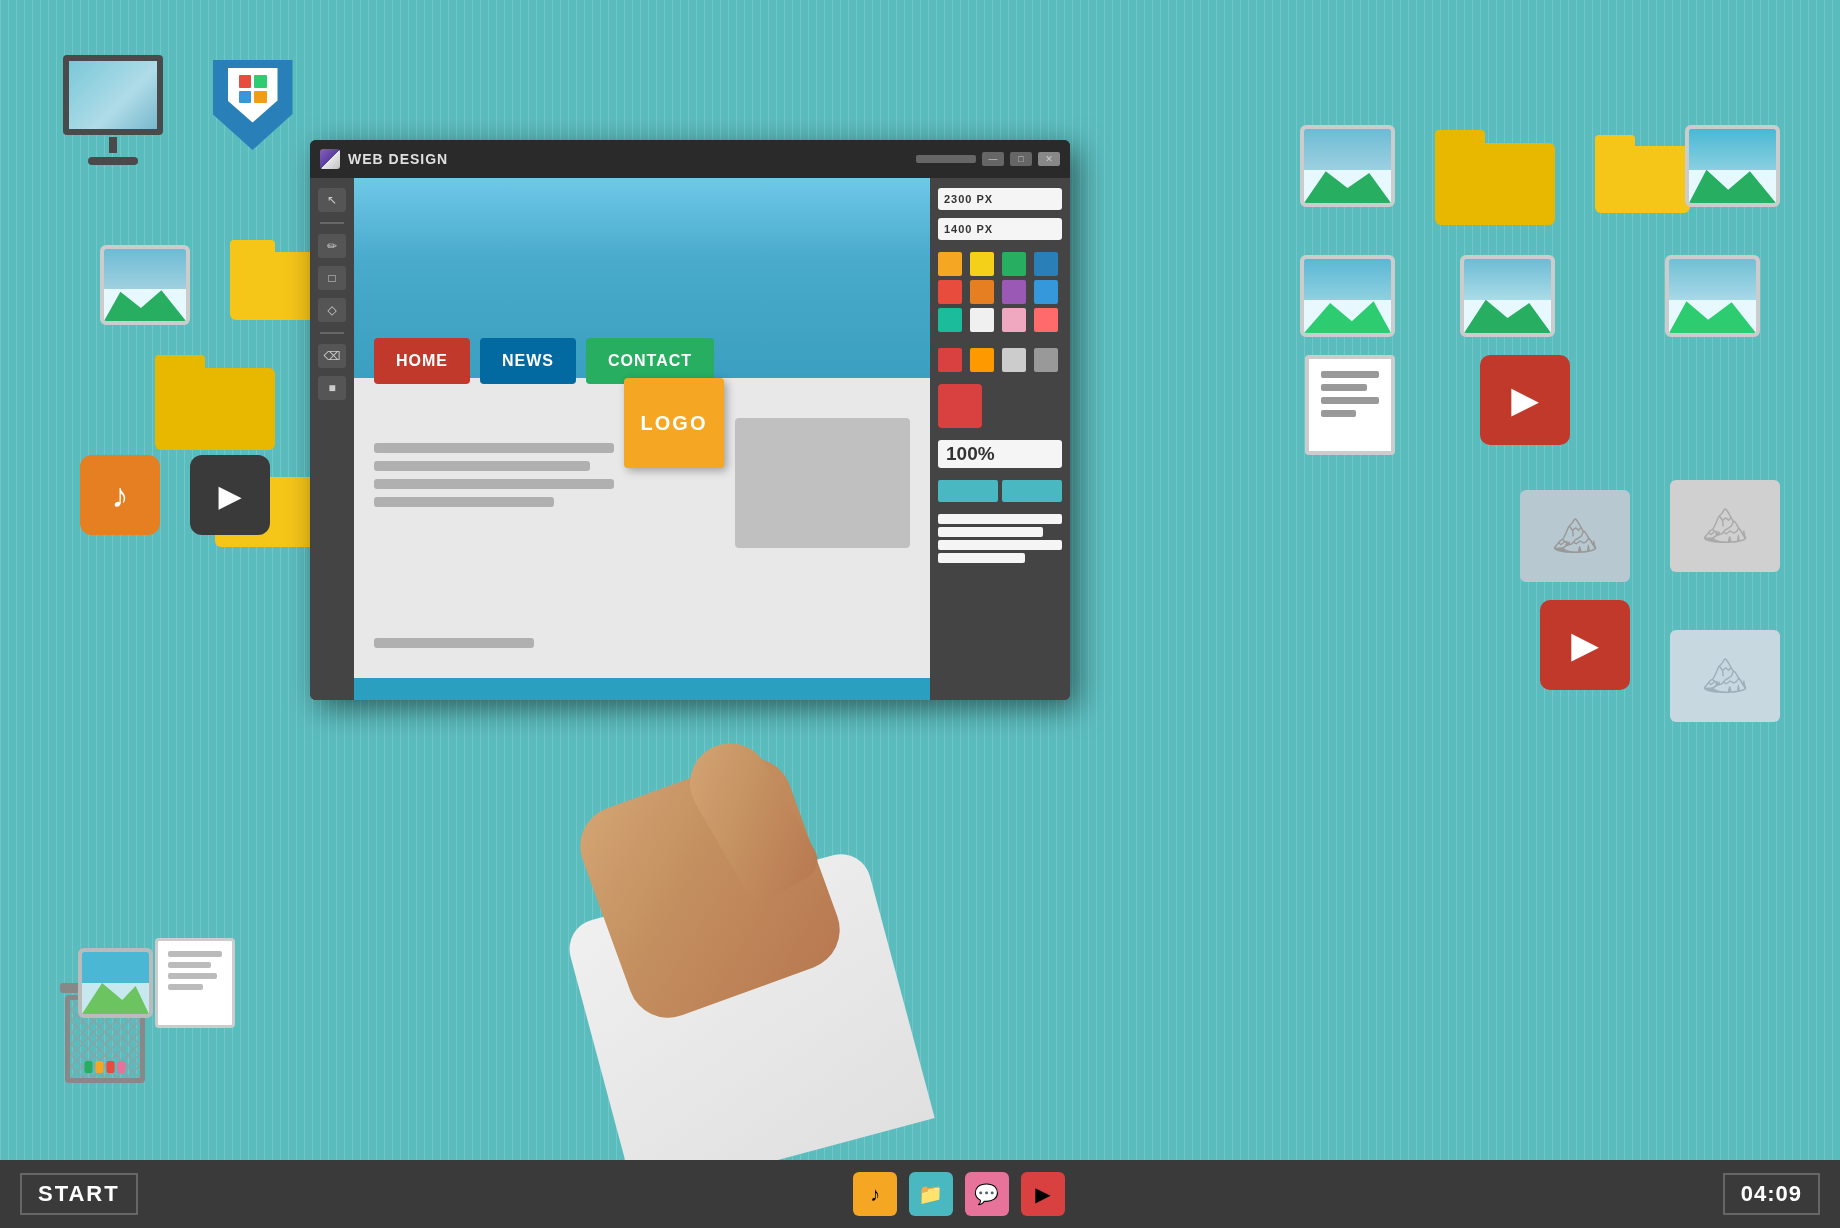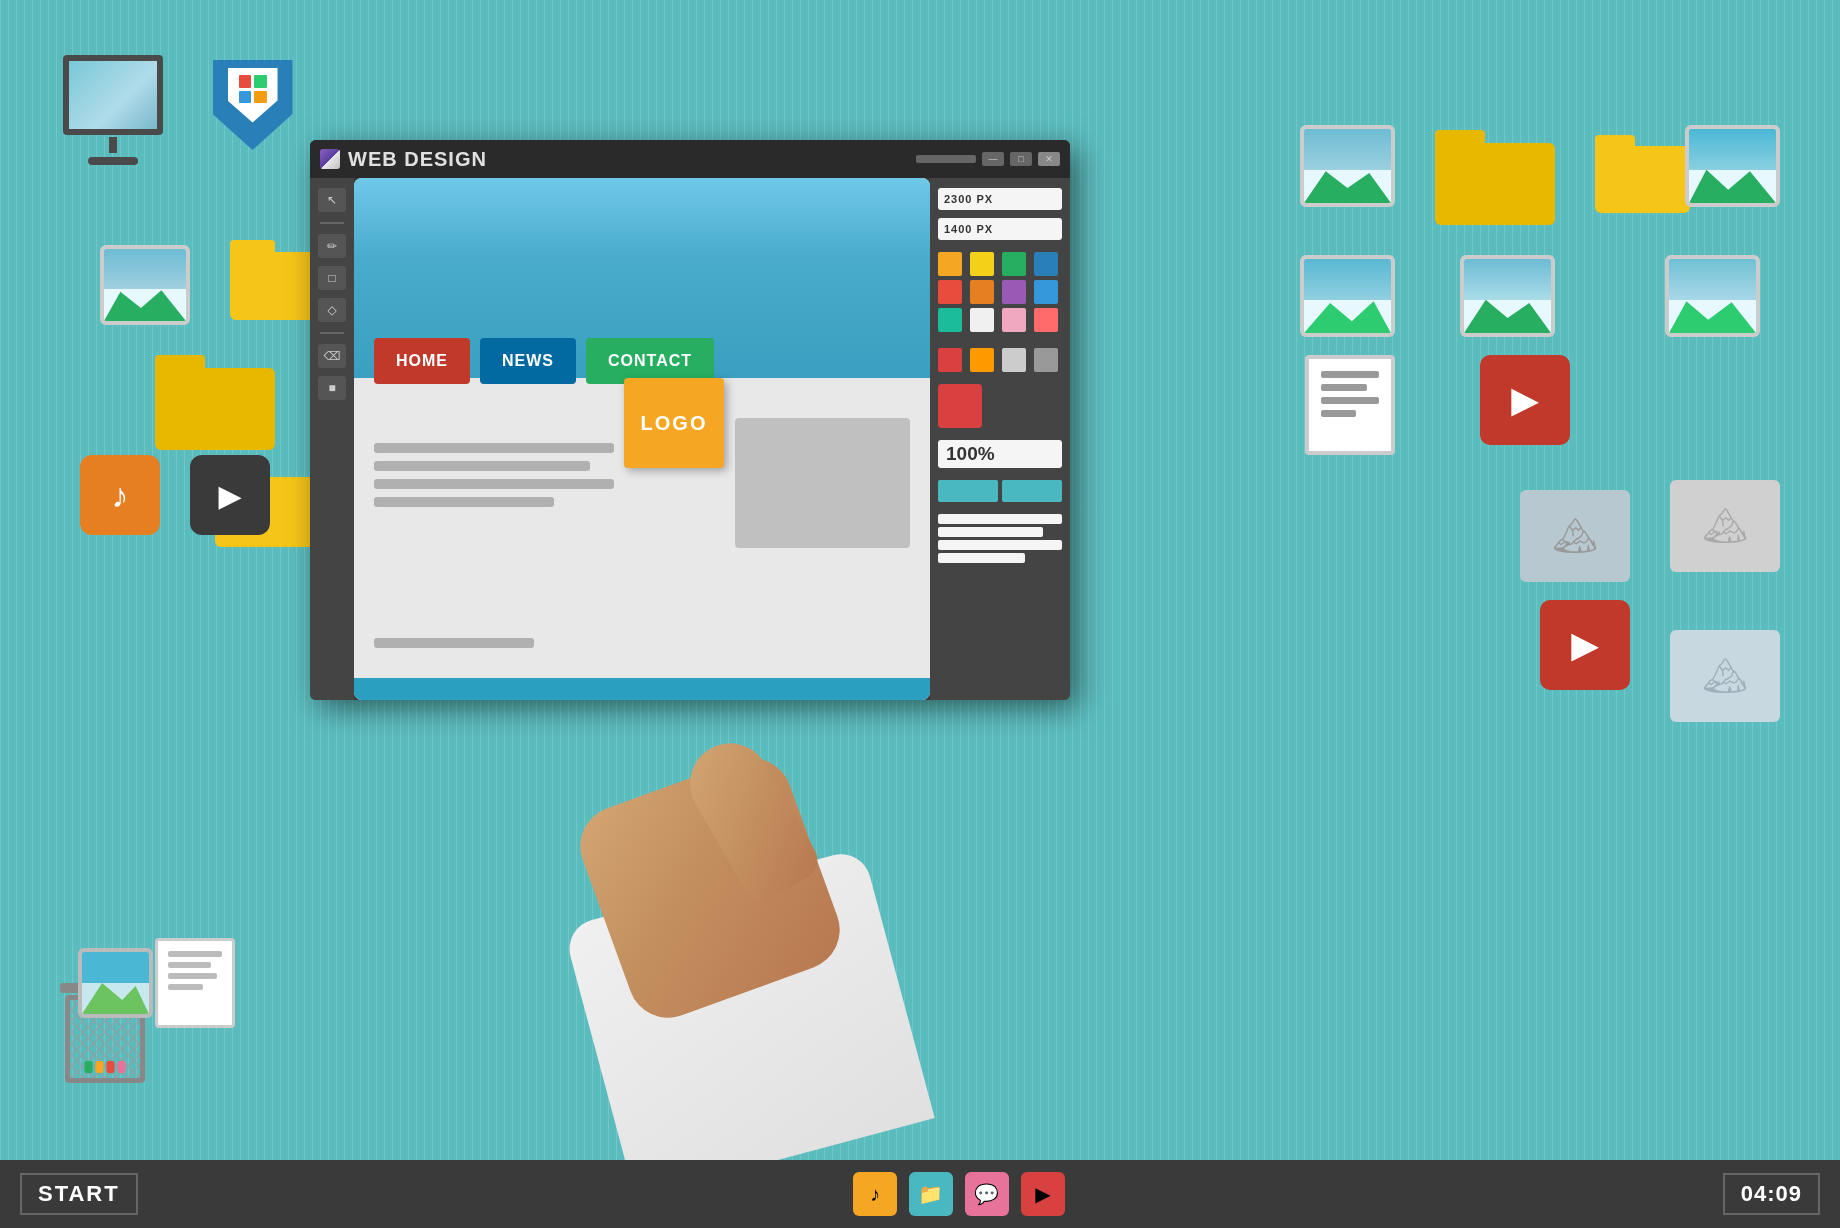--- a/index.html
+++ b/index.html
@@ -97,21 +97,21 @@
     }
     .window-title-icon {
       width: 20px;
       height: 20px;
       background: linear-gradient(135deg, #8a5fc0 0%, #5a3fa0 50%, #e8e8e8 51%, #c0c0c0 100%);
       border-radius: 3px;
       flex-shrink: 0;
     }
     .window-title-text {
       color: #e0e0e0;
-      font-size: 20px;
+      font-size: 14px;
       font-weight: bold;
       letter-spacing: 1px;
       flex: 1;
     }
     .window-controls {
       display: flex;
       gap: 6px;
       align-items: center;
     }
     .window-control-bar {
@@ -238,21 +238,21 @@
     }
 
     
     .window-canvas {
       position: absolute;
       left: 44px;
       top: 38px;
       right: 140px;
       bottom: 0;
       background: #e8e8e8;
-      border-radius: 8px;
+      border-radius: 0;
       overflow: hidden;
     }
 
     
     .canvas-header-bg {
       width: 100%;
       height: 200px;
       background: linear-gradient(180deg, #6fc8e8 0%, #4aabcc 40%, #3a9fc0 100%);
     }
 

